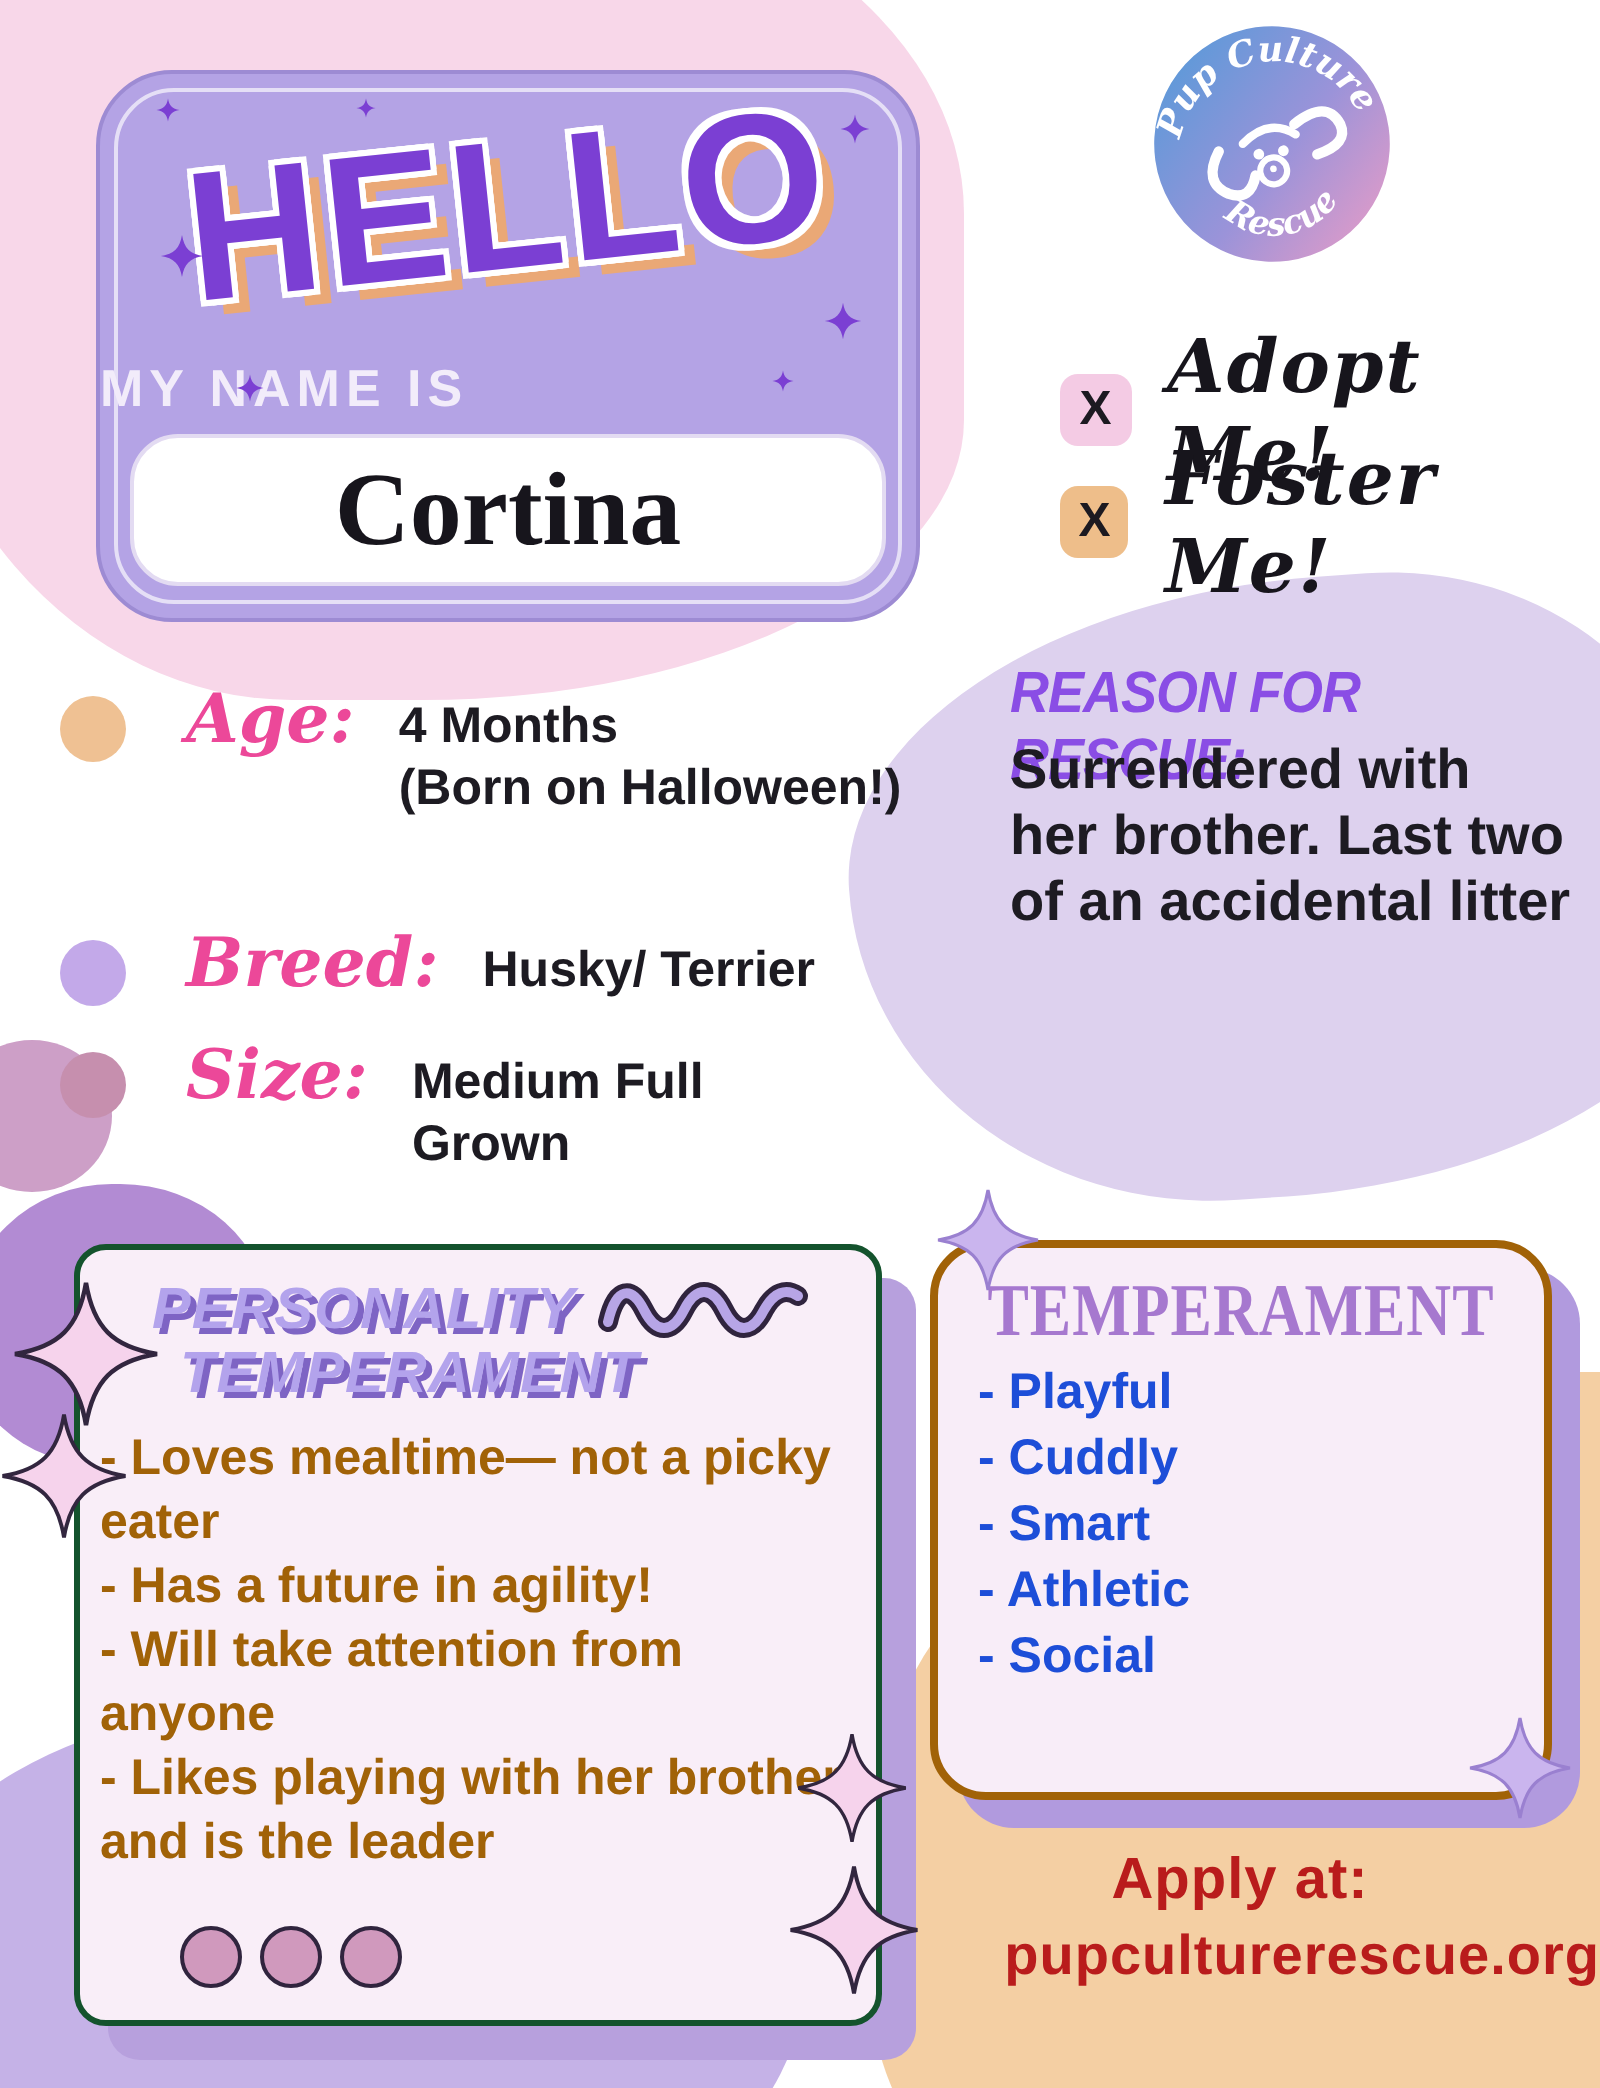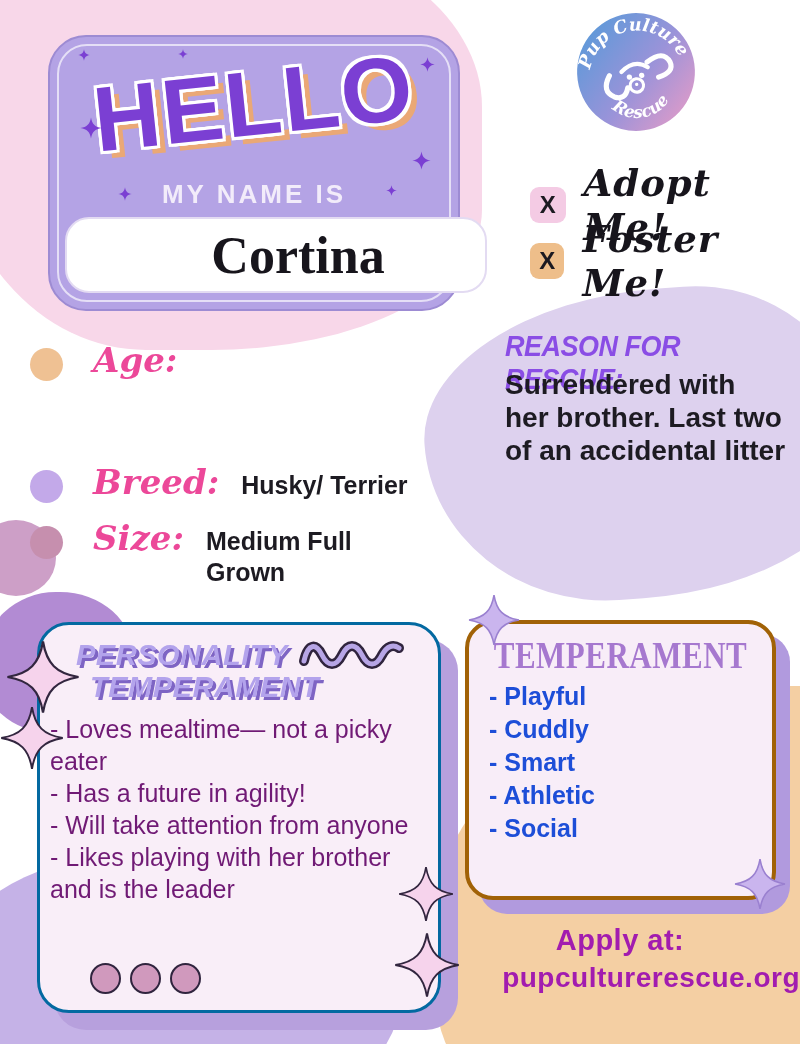--- a/index.html
+++ b/index.html
@@ -24,24 +24,24 @@
   
   .badge{left:48px;top:35px;width:408px;height:272px;background:#b4a3e5;border:2px solid #9d8bd3;
     border-radius:38px;z-index:2;}
   .badge-inset{position:absolute;inset:7px;border:2px solid rgba(255,255,255,.65);
     border-radius:30px;pointer-events:none;}
   .hello{position:absolute;left:28px;top:14px;width:352px;text-align:center;
     font-weight:900;font-size:92px;line-height:1.15;letter-spacing:2px;color:#7b3fd3;
     transform:rotate(-6deg);
     text-shadow:-3px -3px 0 #fff,3px -3px 0 #fff,-3px 3px 0 #fff,3px 3px 0 #fff,
       0 -3px 0 #fff,0 3px 0 #fff,-3px 0 0 #fff,3px 0 0 #fff,8px 8px 0 #eaa876;}
-  .myname{position:absolute;left:0;top:142px;width:100%;text-align:center;
+  .myname{position:absolute;left:0;top:142px;width:100%;
     font-weight:800;font-size:26px;letter-spacing:3px;color:#f2ecfa;}
   .namebox{position:absolute;left:15px;top:180px;width:374px;height:72px;background:#ffffff;
-    border:2px solid #e3dbf2;border-radius:24px;display:flex;align-items:center;justify-content:center;padding-left:44px;}
+    border:2px solid #e3dbf2;border-radius:24px;display:flex;align-items:center;justify-content:center;}
   .namebox .name{font-family:"Liberation Serif",serif;font-weight:bold;font-size:52px;color:#17151c;}
   .badge-spark{position:absolute;z-index:3;}
 
   
   .logo{left:574px;top:10px;width:124px;height:124px;z-index:2;transform:rotate(-8deg);}
   .logo text{font-family:"DejaVu Serif",serif;font-style:italic;font-weight:bold;fill:#ffffff;}
 
   
   .cta-row{position:absolute;z-index:2;display:flex;align-items:center;}
   .cta-box{width:37px;height:36px;border-radius:9px;display:flex;align-items:center;justify-content:center;
@@ -58,40 +58,40 @@
     color:#1d1b22;white-space:pre-line;}
 
   
   .reason-title{left:505px;top:330px;font-weight:800;font-style:italic;font-size:27px;
     letter-spacing:-.5px;color:#8a4de5;transform:scaleY(1.08);transform-origin:left top;z-index:2;}
   .reason-body{left:505px;top:368px;font-weight:bold;font-size:28px;line-height:33px;
     color:#1d1b22;white-space:pre-line;z-index:2;}
 
   
   .p-card{left:37px;top:622px;width:398px;height:385px;background:#f9eef8;
-    border:3px solid #0369a1;border-radius:32px;box-shadow:17px 17px 0 0 #b7a0dd;z-index:2;}
+    border:3px solid #14532d;border-radius:16px;box-shadow:17px 17px 0 0 #b7a0dd;z-index:2;}
   .p-title{position:absolute;left:36px;top:14px;font-weight:900;font-style:italic;font-size:29px;
     line-height:32px;letter-spacing:.5px;color:#b3a3ec;text-shadow:3px 3px 0 #7e64c4;}
   .p-title .l2{margin-left:14px;}
   .p-squiggle{position:absolute;left:258px;top:10px;}
-  .p-body{position:absolute;left:10px;top:88px;width:374px;font-weight:normal;font-size:25px;
-    line-height:32px;color:#701a75;}
+  .p-body{position:absolute;left:10px;top:88px;width:374px;font-weight:bold;font-size:25px;
+    line-height:32px;color:#a16207;}
   .p-dots{position:absolute;left:50px;bottom:16px;display:flex;gap:9px;}
   .p-dots span{width:27px;height:27px;border-radius:50%;background:#d099bd;border:2.5px solid #30243e;}
 
   
   .t-card{left:465px;top:620px;width:303px;height:272px;background:#f8edf8;
     border:4px solid #a16207;border-radius:28px;box-shadow:14px 14px 0 0 #b19ade;z-index:2;}
   .t-title{position:absolute;left:0;top:10px;width:100%;text-align:center;
     font-family:"Liberation Serif",serif;font-weight:bold;font-size:31px;letter-spacing:.5px;
     color:#a678cf;transform:scaleY(1.2);transform-origin:center top;}
   .t-items{position:absolute;left:20px;top:56px;font-weight:bold;font-size:25px;line-height:33px;color:#1d4ed8;}
 
   
-  .apply{left:440px;top:924px;width:360px;text-align:center;z-index:2;color:#a21caf;font-weight:800;}
+  .apply{left:440px;top:924px;width:360px;text-align:center;z-index:2;color:#b91c1c;font-weight:800;}
   .apply .a1{font-size:29px;letter-spacing:.5px;}
   .apply .a2{font-size:28px;letter-spacing:.5px;margin-top:5px;text-align:right;}
 
   .spark{position:absolute;z-index:4;}
 </style>
 </head>
 <body>
 
 <div class="page">
 
@@ -171,20 +171,22 @@
   <div class="cta-row" style="left:530px;top:217px">
     <div class="cta-box" style="background: rgb(238, 190, 138);">
       <span>X</span>
     </div>
     <span class="cta-label">Foster Me!</span>
   </div>
 
   <div class="info-row" style="top:340px">
     <span class="dot" style="background: rgb(239, 193, 147);"></span>
     <span class="ilabel">Age:</span>
+    <span class="ivalue">4 Months
+(Born on Halloween!)</span>
   </div>
   <div class="info-row" style="top:462px">
     <span class="dot" style="background: rgb(195, 169, 233);"></span>
     <span class="ilabel">Breed:</span>
     <span class="ivalue">Husky/ Terrier</span>
   </div>
   <div class="info-row" style="top:518px">
     <span class="dot" style="background: rgb(198, 143, 174);"></span>
     <span class="ilabel">Size:</span>
     <span class="ivalue">Medium Full

